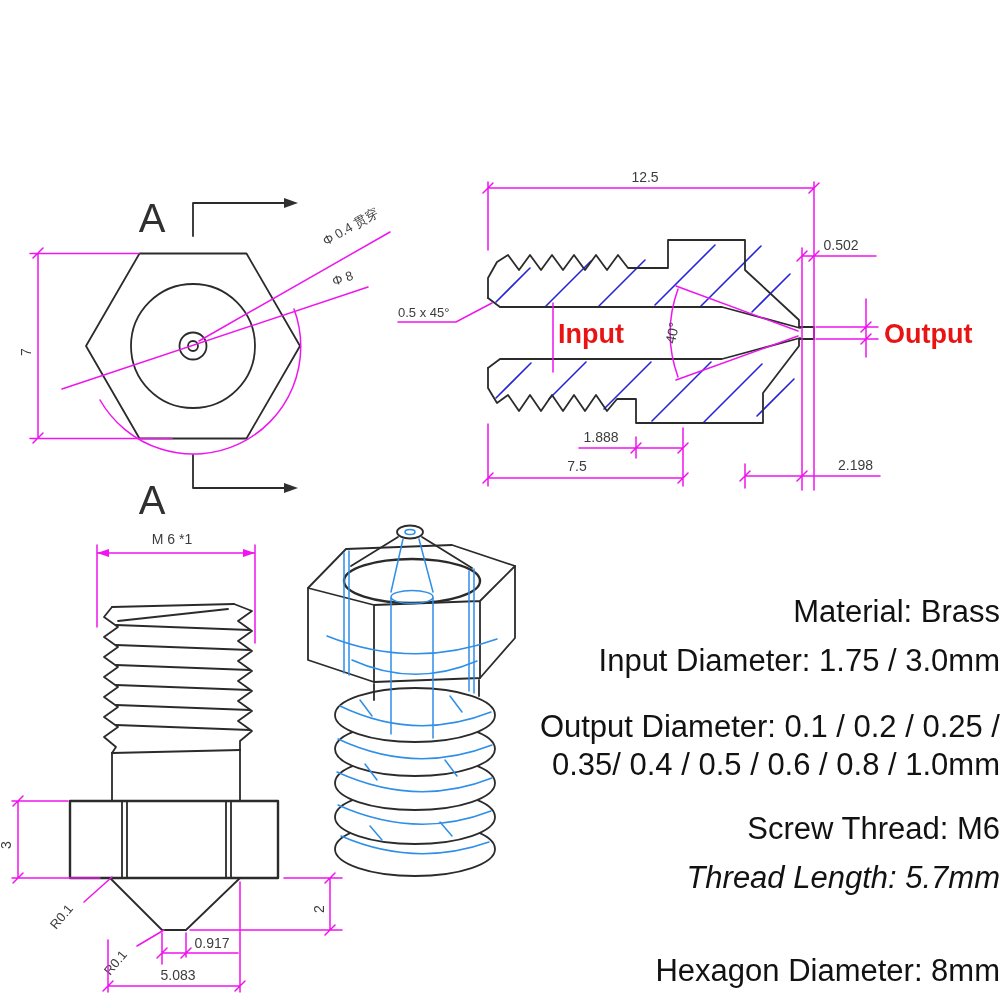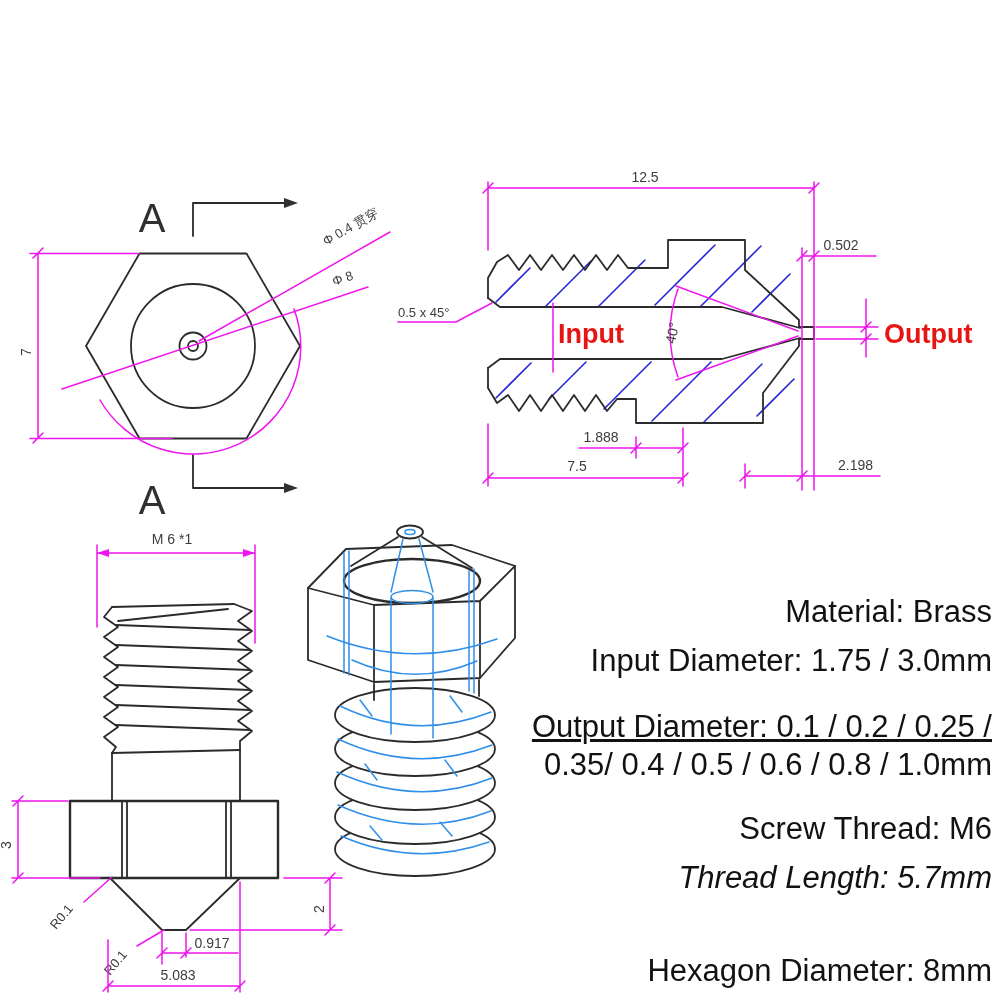--- a/index.html
+++ b/index.html
@@ -18,21 +18,21 @@
   .mag{stroke:var(--magenta,#ee15ee);fill:none;stroke-width:1.5;stroke-linecap:round;}
   .hatch{stroke:var(--hatch_blue,#2626d9);fill:none;stroke-width:1.6;stroke-linecap:round;}
   .wire{stroke:var(--wire_blue,#2f8ee8);fill:none;stroke-width:1.5;stroke-linecap:round;}
   .whitefill{fill:#ffffff;}
   .dim{fill:var(--dim_text,#3c3c3c);font-size:14px;}
   .dim-sm{fill:var(--dim_text,#3c3c3c);font-size:13px;}
   .sec-letter{fill:#303030;font-size:40px;}
   .flow{fill:var(--label_red,#e81414);font-size:27px;font-weight:600;}
   .arrowfill{fill:#303030;stroke:none;}
   .magfill{fill:var(--magenta,#ee15ee);stroke:none;}
-  .specs-line{position:absolute;right:8px;white-space:nowrap;
+  .specs-line{position:absolute;right:0;white-space:nowrap;
     color:var(--spec_text,#121212);font-size:31px;letter-spacing:0px;}
 </style>
 </head>
 <body>
 
 <div class="canvas">
 <svg width="1000" height="1000" viewBox="0 0 1000 1000">
 
   <g>
 
@@ -152,19 +152,19 @@
     <path class="wire" d="M391,598 L391,734 M433,598 L433,738 M344,553 L344,673 M349,551 L349,675 M469,571 L469,691 M474,569 L474,693"></path>
     <path class="wire" d="M327,636 Q412,670 497,639 M352,660 Q414,688 477,661"></path>
     <path class="wire" d="M340,706 Q415,742 491,712 M338,739 Q415,775 492,745 M337,772 Q416,808 492,778 M338,805 Q416,840 491,811 M341,836 Q415,868 489,842"></path>
     <path class="wire" d="M360,700 L372,716 M450,696 L462,712 M365,764 L377,780 M445,760 L457,776 M370,826 L382,840 M440,822 L452,836"></path>
   </g>
 </svg>
 
   <div>
     <div class="specs-line" style="top:594px;">Material: Brass</div>
     <div class="specs-line" style="top:643px;margin-left:13px;">Input Diameter: 1.75 / 3.0mm</div>
-    <div class="specs-line" style="top:709px;text-decoration:underline;">Output Diameter: 0.1 / 0.2 / 0.25 /</div>
+    <div class="specs-line" style="top:709px;">Output Diameter: 0.1 / 0.2 / 0.25 /</div>
     <div class="specs-line" style="top:747px;">0.35/ 0.4 / 0.5 / 0.6 / 0.8 / 1.0mm</div>
     <div class="specs-line" style="top:811px;">Screw Thread: M6</div>
     <div class="specs-line" style="top:860px;font-style:italic;">Thread Length: 5.7mm</div>
     <div class="specs-line" style="top:910px;margin-top:43px;">Hexagon Diameter: 8mm</div>
   </div>
 </div>
 
 </body></html>

